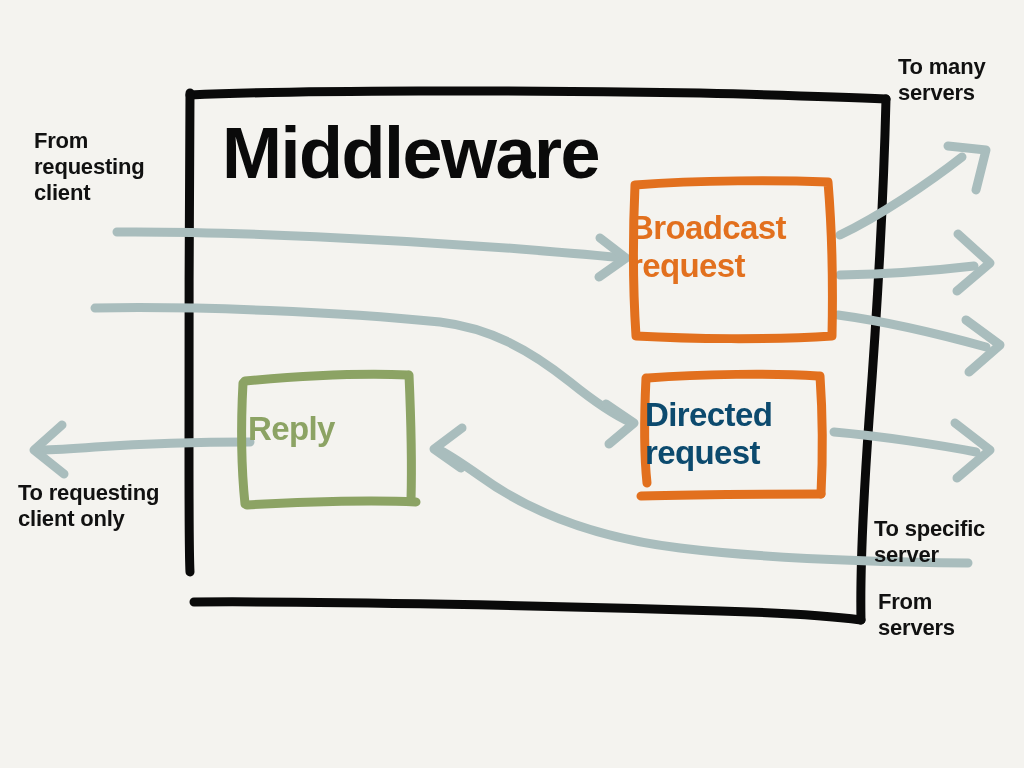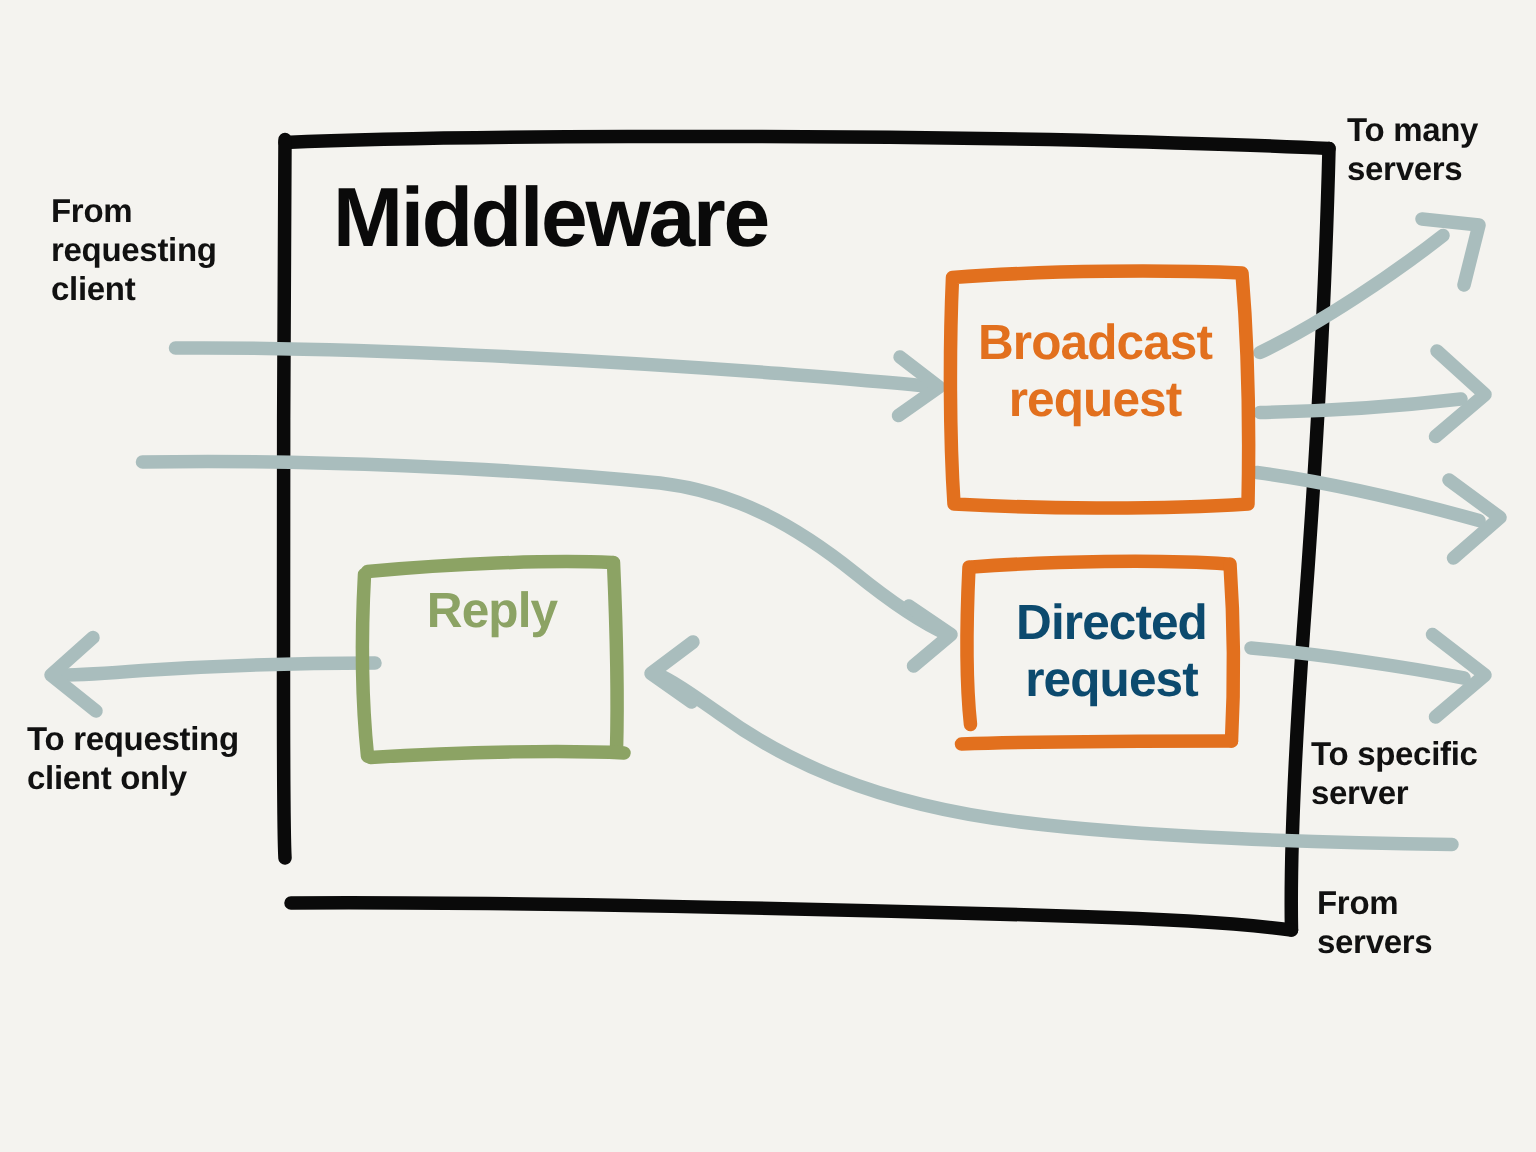--- a/index.html
+++ b/index.html
@@ -36,31 +36,30 @@
     letter-spacing: -0.2px;
     white-space: pre;
     user-select: none;
   }
   #title {
     position: absolute;
     left: 222px;
     top: 117px;
     font-family: "Liberation Sans", sans-serif;
     font-weight: bold;
-    font-size: 56px;
+    font-size: 72px;
     letter-spacing: -1.5px;
     color: #0A0A0A;
     line-height: 1;
     white-space: pre;
   }
   .boxtext {
     position: absolute;
     font-family: "Liberation Sans", sans-serif;
     font-weight: bold;
-    text-align: center;
     line-height: 1.14;
     white-space: pre;
     user-select: none;
   }
   #bc-text {
     left: 630px;
     top: 209px;
     width: 200px;
     font-size: 33px;
     color: #E2701E;
@@ -69,30 +68,30 @@
   #dr-text {
     left: 645px;
     top: 396px;
     width: 192px;
     font-size: 33px;
     color: #0c4a6e;
     letter-spacing: -0.6px;
   }
   #rp-text {
     left: 248px;
-    top: 388px;
+    top: 410px;
     width: 160px;
     font-size: 33px;
     color: #8CA364;
     letter-spacing: -0.6px;
   }
   #lbl-from-client { left: 34px;  top: 128px; }
   #lbl-to-client   { left: 18px;  top: 480px; }
-  #lbl-to-many     { left: 898px; top: 74px;  }
-  #lbl-to-specific { left: 874px; top: 490px; }
+  #lbl-to-many     { left: 898px; top: 54px;  }
+  #lbl-to-specific { left: 874px; top: 516px; }
   #lbl-from-servers{ left: 878px; top: 589px; }
 </style>
 </head>
 <body>
 
 <div id="stage">
 
   <svg id="canvas" viewBox="0 0 1024 768" xmlns="http://www.w3.org/2000/svg">
 
     <g fill="none" stroke="#0A0A0A" stroke-linecap="round" stroke-linejoin="round">

